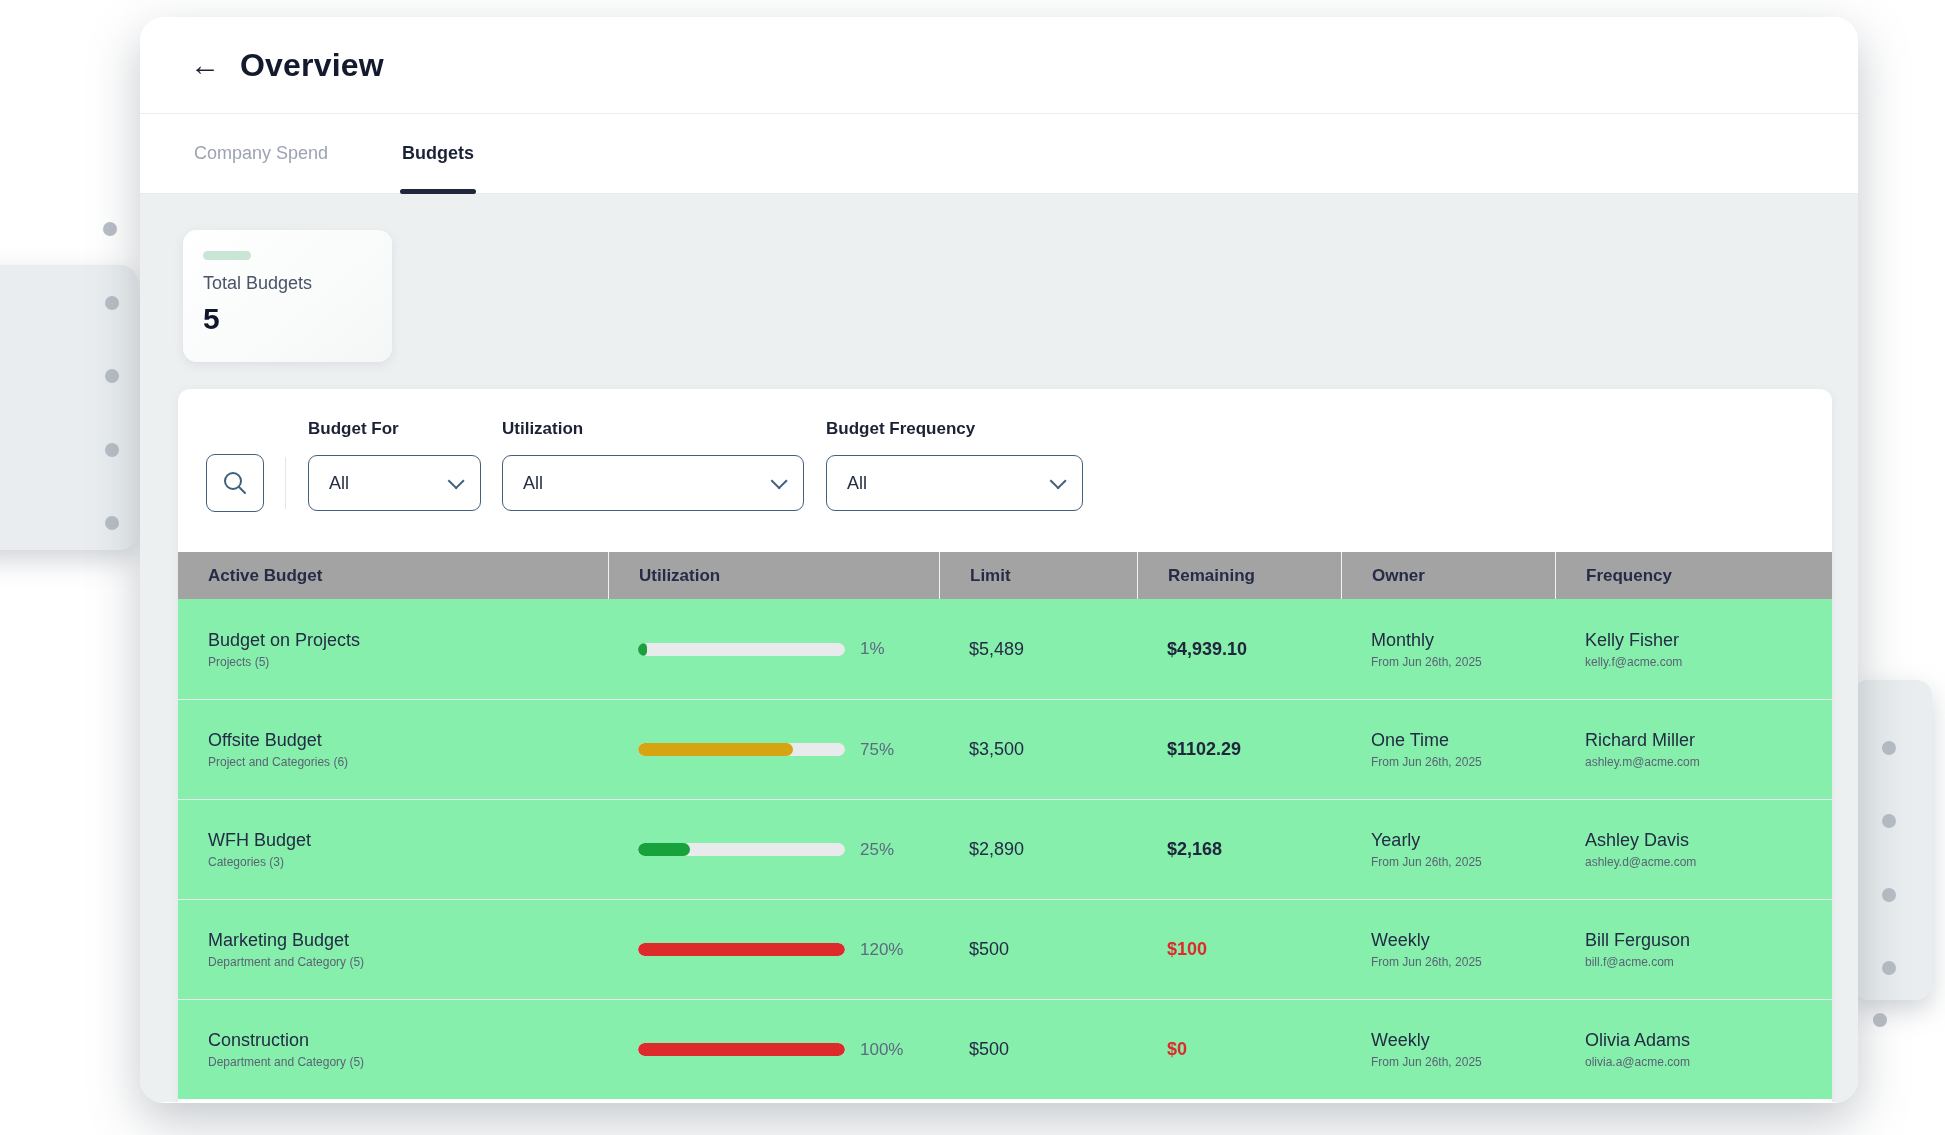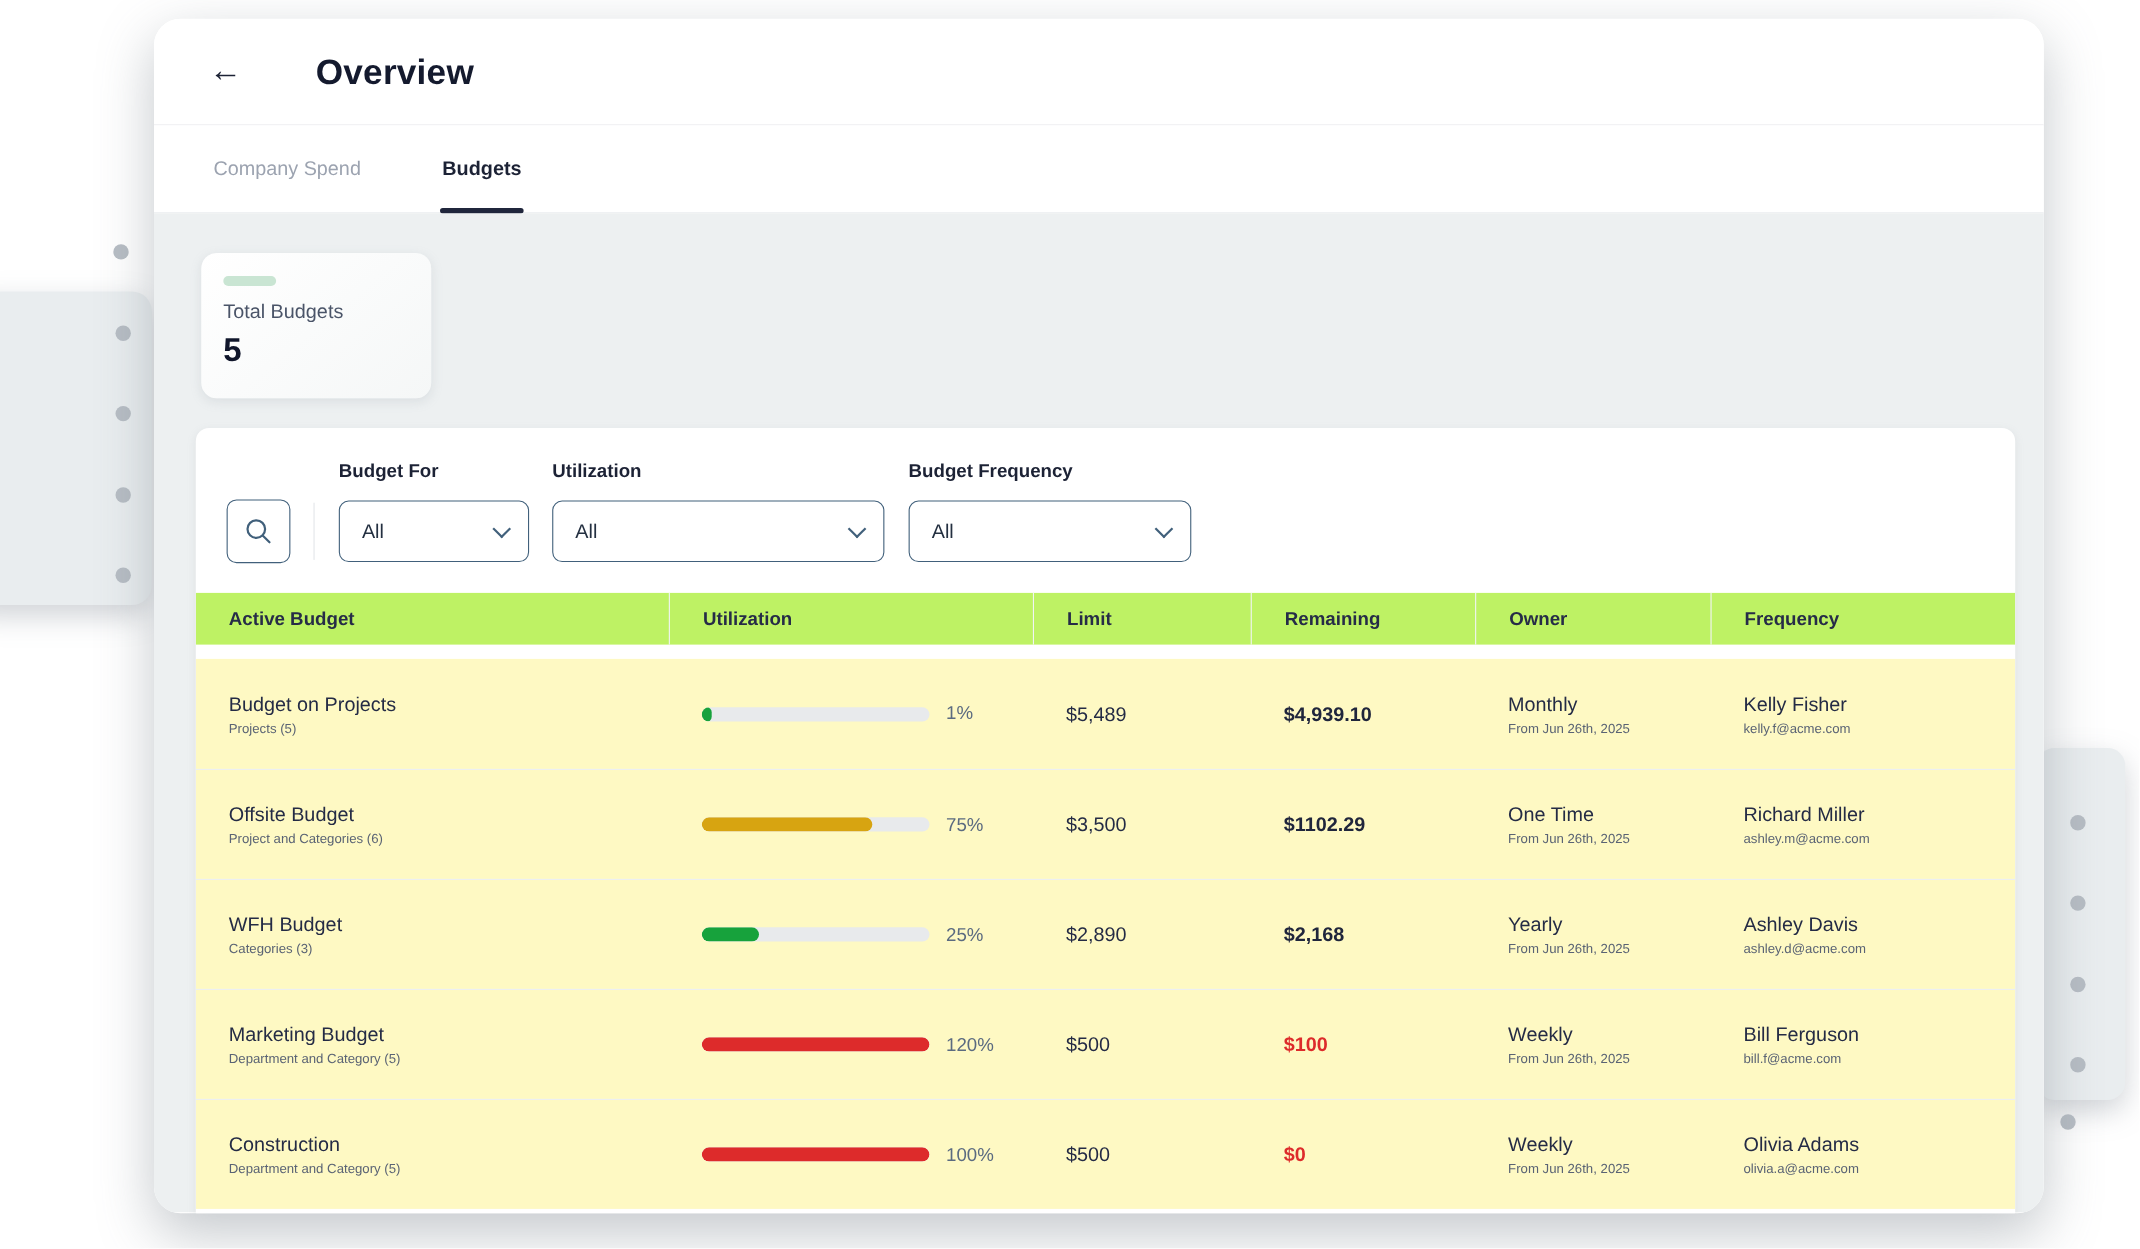--- a/index.html
+++ b/index.html
@@ -15,21 +15,21 @@
 
   
   .main-card { position:absolute; left:140px; top:17px; width:1718px; height:1086px;
     background:#ffffff; border-radius:24px; box-shadow:0 18px 50px rgba(100,110,120,.38);
     overflow:hidden; }
 
   .app-header { position:relative; height:97px; display:flex; align-items:center; padding-left:48px;
     border-bottom:1px solid #ededf0; background:#ffffff; }
   .back-btn { width:34px; height:34px; display:flex; align-items:center; justify-content:center;
     font-size:30px; color:#1c2235; cursor:pointer; margin-right:18px; }
-  .page-title { font-size:32px; font-weight:700; color:#141a2e; letter-spacing:.2px;margin-left:47px; }
+  .page-title { font-size:32px; font-weight:700; color:#141a2e; letter-spacing:.2px; }
 
   .tabbar { position:relative; height:80px; display:flex; align-items:flex-end; padding-left:34px;
     background:#ffffff; border-bottom:1px solid #e9ebee; }
   .tab { position:relative; height:100%; display:flex; align-items:center; padding:0 20px;
     font-size:18px; color:#9ca3b0; cursor:pointer; margin-right:34px; }
   .tab.active { color:#1c2235; font-weight:700; }
   .tab.active::after { content:""; position:absolute; left:18px; right:18px; bottom:-1px;
     height:5px; border-radius:3px; background:#20263c; }
 
   .content { position:relative; height:908px; background:#edf0f1; }
@@ -57,26 +57,26 @@
   .dropdown { position:absolute; top:66px; height:56px; border:1.5px solid #41607b; border-radius:9px;
     background:#ffffff; display:flex; align-items:center; justify-content:space-between;
     padding:0 20px; font-size:18px; color:#243041; cursor:pointer; }
   .dd-budget-for { left:130px; width:173px; }
   .dd-utilization { left:324px; width:302px; }
   .dd-frequency { left:648px; width:257px; }
   .chevron { width:12px; height:12px; border-right:2px solid #41607b; border-bottom:2px solid #41607b;
     transform:rotate(45deg) translateY(-3px); }
 
   .grid-cols { display:grid; grid-template-columns:430px 331px 198px 204px 214px 277px; }
-  .thead { position:absolute; left:0; top:150px; width:1654px; height:47px; background:#bef264; }
+  .thead { position:absolute; left:0; top:163px; width:1654px; height:47px; background:#a3a3a3; }
   .th { display:flex; align-items:center; padding-left:30px; font-size:17px; font-weight:700; color:#262c47; }
   .th + .th { border-left:1px solid #f1f4f5; }
 
   .tbody { position:absolute; left:0; top:210px; width:1654px; }
-  .trow { height:100px; align-items:center; background:#fef9c3; cursor:pointer; }
+  .trow { height:100px; align-items:center; background:#86efac; cursor:pointer; }
   .trow + .trow { border-top:1px solid #eceff1; }
   .cell { padding-left:30px; }
   .row-name { font-size:18px; color:#242b45; }
   .row-sub { font-size:12px; color:#5a6374; margin-top:4px; }
   .util-cell { display:flex; align-items:center; }
   .bar-track { width:207px; height:13px; border-radius:7px; background:#e8eaec; overflow:hidden; }
   .bar-fill { height:100%; border-radius:7px; min-width:9px; }
   .bar-green { background:#17a23c; } .bar-yellow { background:#d7a411; } .bar-red { background:#dd2b2b; }
   .pct { font-size:17px; color:#5b6b80; margin-left:15px; }
   .limit-cell { font-size:18px; color:#242b45; }

